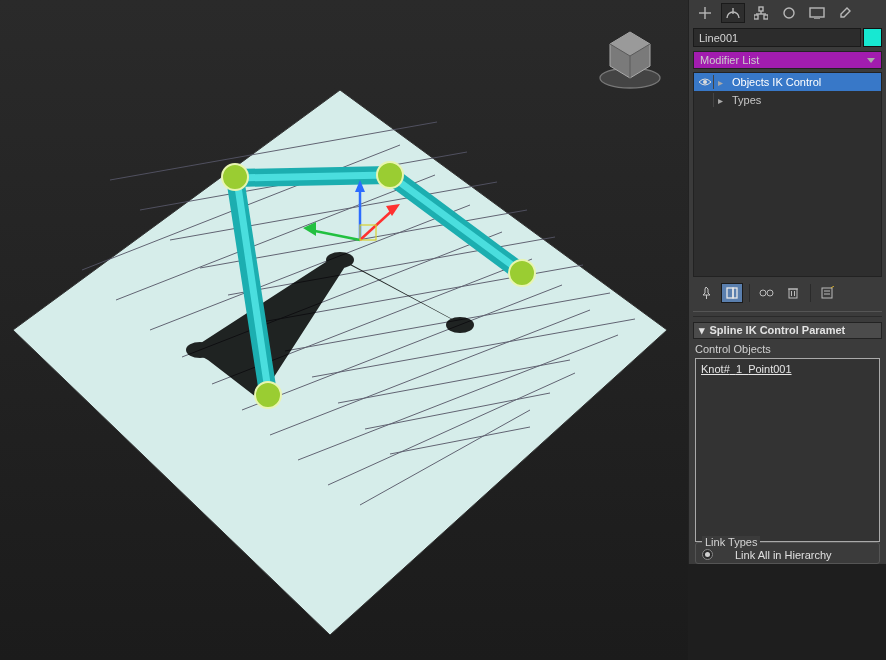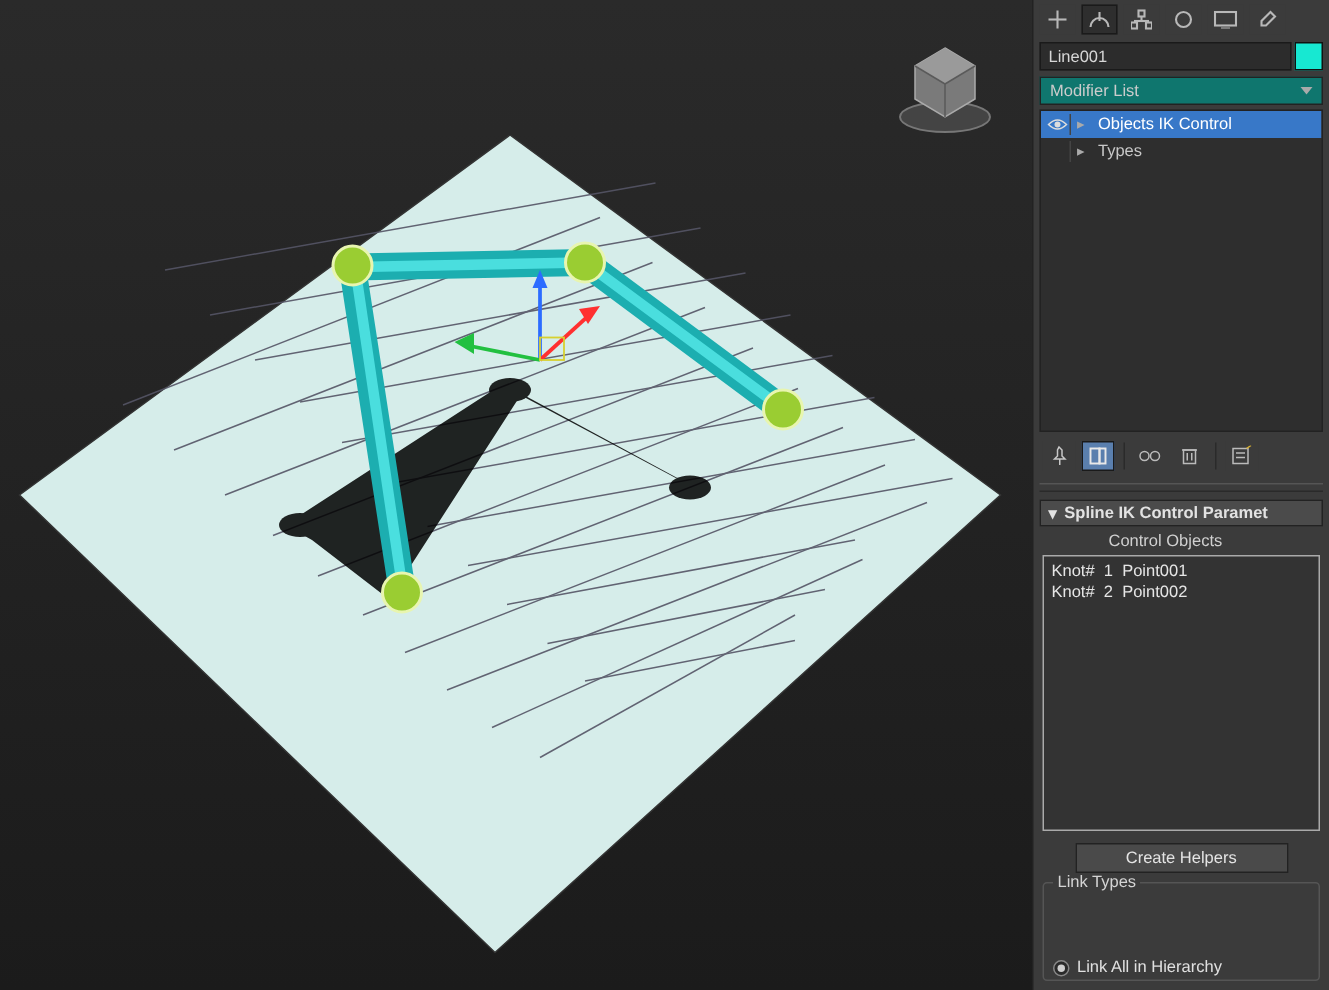--- a/index.html
+++ b/index.html
@@ -28,21 +28,21 @@
       pointer-events: auto;
     }
     .ground {
       position: absolute;
       left: 10px; top: 90px;
       width: 660px; height: 550px;
     }
     
     .panel {
       width: 198px;
-      height: 660px;
+      height: 564px;
       background: #3b3b3b;
       border-left: 1px solid #222;
       display: flex;
       flex-direction: column;
       font-size: 11px;
     }
     .tabbar {
       display: flex;
       gap: 4px;
       padding: 3px 4px;
@@ -71,21 +71,21 @@
     }
     .color-swatch {
       width: 19px; height: 19px;
       background: #17e8d2;
       border: 1px solid #111;
       cursor: pointer;
     }
     .mod-dropdown {
       margin: 0 4px 0;
       height: 19px;
-      background: #0f766e;
+      background: #a21caf;
       border: 1px solid #222;
       color: #ccc;
       display: flex; align-items: center; justify-content: space-between;
       padding: 0 6px;
       cursor: pointer;
       font-size: 11px;
     }
     .mod-dropdown .caret {
       width: 0; height: 0;
       border-left: 4px solid transparent;
@@ -144,31 +144,32 @@
       gap: 5px;
       font-size: 11px;
       font-weight: bold;
       color: #e2e2e2;
       cursor: pointer;
     }
     .rollout-body {
       margin: 4px 6px 0;
       font-size: 11px;
     }
-    .rollout-body .lbl { color: #d0d0d0; margin-bottom: 3px; margin-left: 44px; }
+    .rollout-body .lbl { color: #d0d0d0; margin-bottom: 3px; }
     .objlist {
       border: 1px solid #aaa;
       background: #333;
       height: 184px;
       padding: 3px 5px;
       font-family: "Segoe UI", Tahoma, Arial, sans-serif;
       font-size: 11px;
       color: #e6e6e6;
       line-height: 14px;
       overflow: auto;
+      text-decoration: underline;
     }
     .objlist .row { white-space: pre; cursor: pointer; }
     .create-btn {
       margin: 8px auto 6px;
       display: block;
       width: 142px;
       height: 20px;
       background: #4a4a4a;
       border: 1px solid #222;
       color: #e4e4e4;
@@ -184,21 +185,21 @@
       text-align: center;
     }
     .group-title {
       position: absolute;
       top: -7px; left: 6px;
       background: #3b3b3b;
       padding: 0 3px;
       font-size: 11px;
       color: #d4d4d4;
     }
-    .radio-row { display: flex; align-items: center; gap: 5px; padding: 2px 0; color: #e0e0e0; cursor: pointer; margin-top: 44px; }
+    .radio-row { display: flex; align-items: center; gap: 22px; padding: 2px 0; color: #e0e0e0; cursor: pointer; }
     .radio {
       width: 11px; height: 11px; border-radius: 50%;
       border: 1px solid #888; background: #2a2a2a;
       display: flex; align-items: center; justify-content: center;
     }
     .radio.sel::after { content:""; width:5px; height:5px; border-radius:50%; background:#cfcfcf; }
     .panel-hr { height: 1px; background: #2a2a2a; margin: 2px 4px; }
     .panel-hr.light { background: #555; }
   </style>
 </head>
@@ -401,24 +402,22 @@
 
   <div class="rollout-hdr">
     <span>▾</span>
     <span>Spline IK Control Paramet</span>
   </div>
 
   <div class="rollout-body">
     <div class="lbl">Control Objects</div>
     <div class="objlist">
       <div class="row"><span>Knot#</span>  <span>1</span>  <span>Point001</span></div>
-      <div class="row"><span>Knot#</span>  <span>2</span>  <span>Point002</span></div>
-    </div>
-
-    <button class="create-btn">Create Helpers</button>
+    </div>
+
   </div>
 
   <div class="group">
     <span class="group-title">Link Types</span>
     <div class="radio-row">
       <span class="radio sel"></span>
       <span>Link All in Hierarchy</span>
     </div>
   </div>
 </div>

